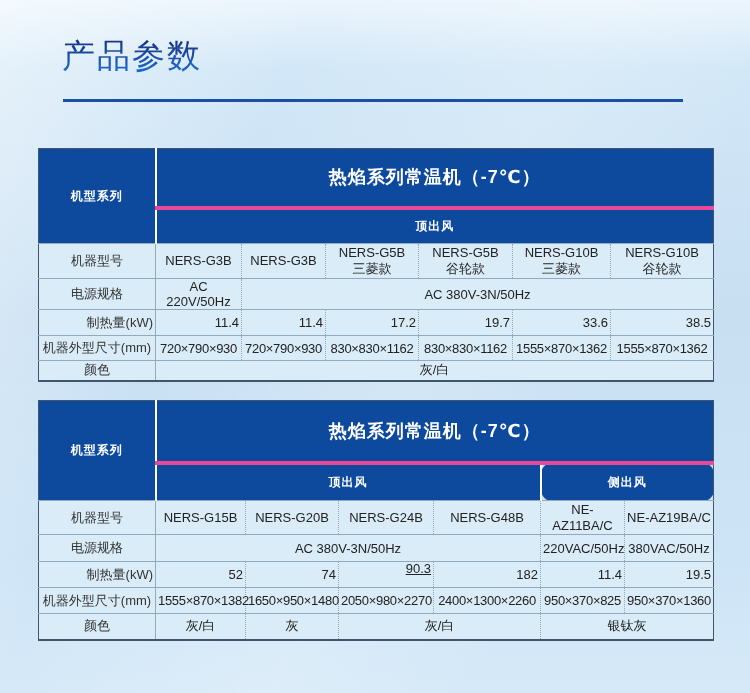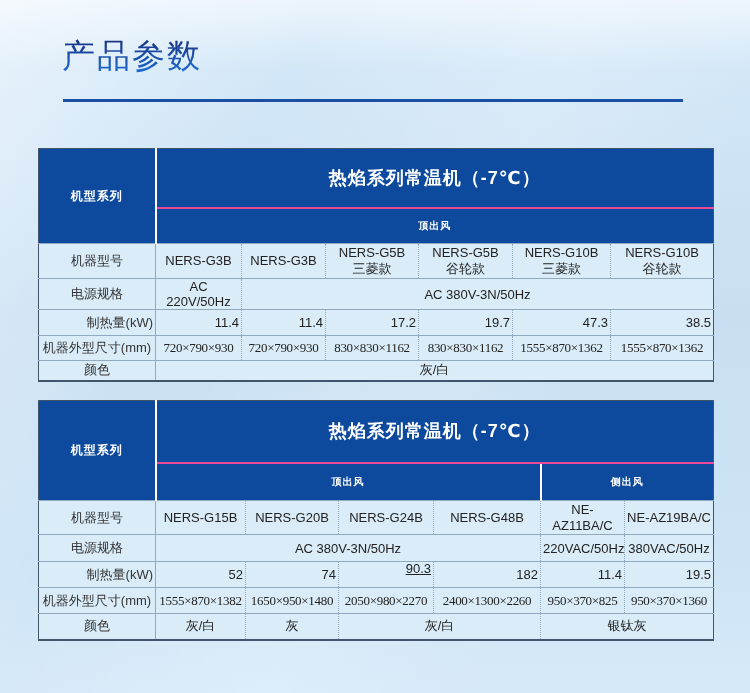--- a/index.html
+++ b/index.html
@@ -44,42 +44,42 @@
   
   .hdr td{
     background:var(--header-blue);color:#ffffff;text-align:center;
     font-weight:bold;
     margin-left:39px;
   }
   .series-cell{font-size:12px;border-right:2px solid #ffffff;letter-spacing:1px;}
   .series-title-cell{font-size:18px;letter-spacing:1px;}
   #table1 .series-title-cell{height:59px;}
   #table2 .series-title-cell{height:62px;}
-  .outlet-cell{font-size:10px;border-top:2px solid #ec4899;letter-spacing:1px;}
+  .outlet-cell{font-size:12px;border-top:4px solid #ec4899;letter-spacing:1px;}
   #table1 .outlet-cell{height:36px;}
   #table2 .outlet-cell{height:38px;}
-  .outlet-side{border-left:2px solid #ffffff;}
+  .outlet-side{border-left:2px solid #ffffff;border-radius:11px;}
   
   .row td{
     background:var(--row-blue);color:#222222;text-align:center;
     font-size:13px;border-top:1px solid var(--line-gray);
   }
   .row .lbl{border-right:1px solid var(--line-gray);font-size:13px;color:#333;margin-left:12px;}
   .row .dcell{border-left:1px dotted var(--dot-gray);}
   .model-cell{white-space:pre-line;line-height:1.2;}
   #table1 .model-row td{height:35px;}
   #table2 .model-row td{height:34px;}
   #table1 .power-row td{height:26px;}
   #table2 .power-row td{height:27px;}
   .heat-row td{height:26px;text-align:right;}
   #table1 .size-row td{height:25px;}
   #table2 .size-row td{height:26px;}
   #table1 .color-row td{height:20px;}
   #table2 .color-row td{height:26px;}
-  .size-cell{font-size:12.5px;letter-spacing:-0.3px;font-family:Liberation Serif, serif;}
+  .size-cell{font-size:12.5px;letter-spacing:-0.3px;}
   .raised span{position:relative;top:-6px;display:inline-block;text-decoration:underline;}
 </style>
 </head>
 <body>
 
 <div class="page-title">产品参数</div>
 <div class="title-underline"></div>
 
 <table class="spec" id="table1">
   <colgroup>
@@ -116,21 +116,21 @@
     <td class="lbl">电源规格</td>
     <td class="dcell">AC 220V/50Hz</td>
     <td colspan="5" class="dcell">AC 380V-3N/50Hz</td>
   </tr>
   <tr class="row heat-row">
     <td class="lbl">制热量(kW)</td>
     <td class="dcell">11.4</td>
     <td class="dcell">11.4</td>
     <td class="dcell">17.2</td>
     <td class="dcell">19.7</td>
-    <td class="dcell">47.3</td>
+    <td class="dcell">33.6</td>
     <td class="dcell">38.5</td>
   </tr>
   <tr class="row size-row">
     <td class="lbl">机器外型尺寸(mm)</td>
     <td class="dcell size-cell">720×790×930</td>
     <td class="dcell size-cell">720×790×930</td>
     <td class="dcell size-cell">830×830×1162</td>
     <td class="dcell size-cell">830×830×1162</td>
     <td class="dcell size-cell">1555×870×1362</td>
     <td class="dcell size-cell">1555×870×1362</td>

